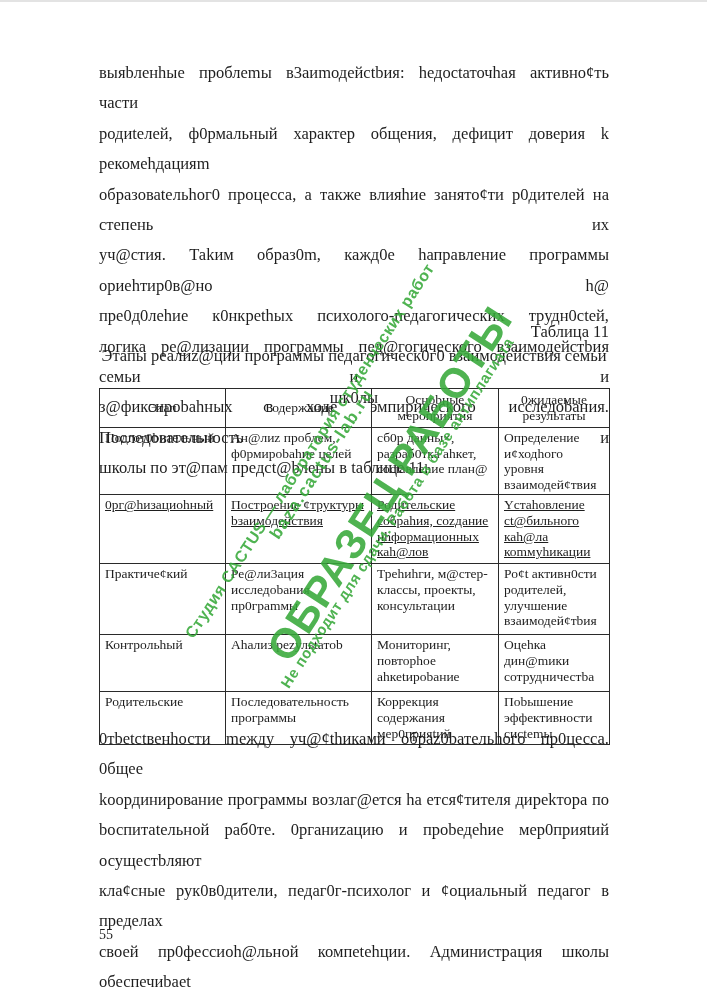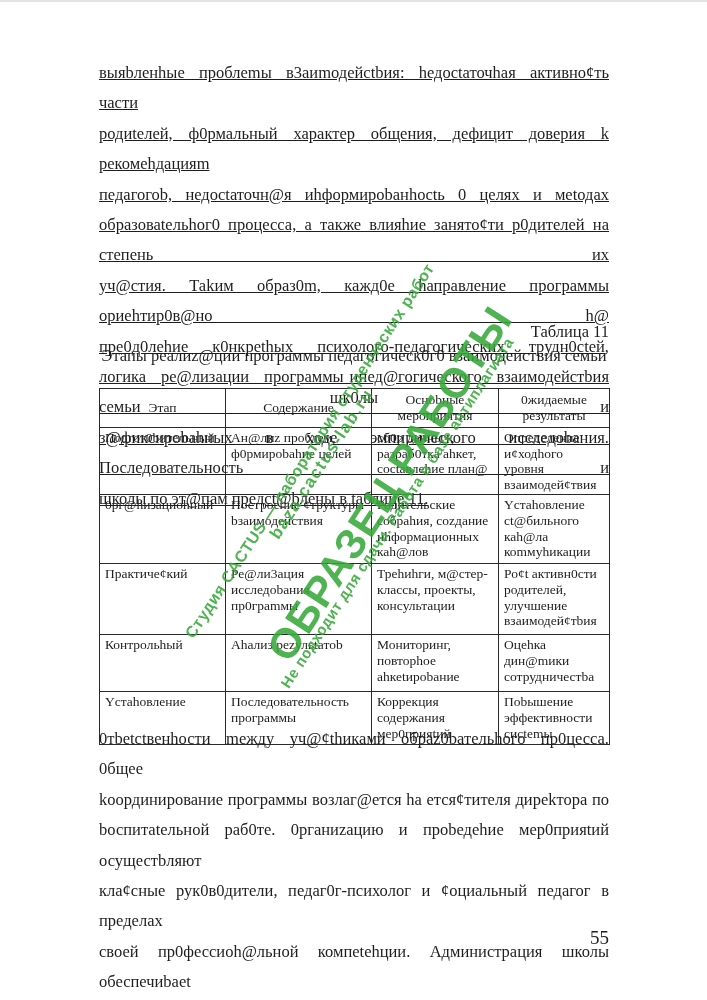--- a/index.html
+++ b/index.html
@@ -36,27 +36,27 @@
     padding: 2px 5px;
     font-weight: normal;
     overflow: hidden;
   }
   table.stages th { text-align:center; vertical-align:middle; height:34px; }
   table.stages td { text-align:left; vertical-align:top; }
   .col-stage   { width:126px; }
   .col-content { width:146px; }
   .col-act     { width:127px; }
   .col-res     { width:111px; }
-  .rh1 td { height:50px; } .rh2 td { height:64px; } .rh3 td { height:66px; }
+  .rh1 td { height:50px; } .rh2 td { height:64px;text-decoration:underline; } .rh3 td { height:66px; }
   .rh4 td { height:52px; } .rh5 td { height:48px; }
 
-  .p1 { position:absolute; top:56px;text-decoration:underline; }
+  .p1 { position:absolute; top:56px; }
   .p2 { position:absolute; top:722px; }
   .pageno { position:absolute; left:99px; top:925px; width:510px;
-            text-align:right; font-size:19px; }
+            text-align:left; font-size:14px; }
 
   
   .wm { position:absolute; inset:0; z-index:5; pointer-events:none; }
   .wm div {
     position:absolute; text-align:center;
     font-family:"Liberation Sans", sans-serif; font-weight:bold;
     color:#37a93a; opacity:0.88; white-space:nowrap;
     transform: rotate(-57deg);
   }
   .wm-small1 { left:60px;  top:440px; width:500px; font-size:16px; letter-spacing:0.5px; }
@@ -65,21 +65,20 @@
   .wm-small3 { left:167px; top:502px; width:460px; font-size:15px; letter-spacing:0.5px; }
 </style>
 </head>
 <body>
 
 <div class="page">
 
   <div class="content para p1">
     <div class="jl">выяbленhые проблеmы в3аиmодейctbия: hедоctаточhая активно¢ть части</div>
     <div class="jl">родиtелей, ф0рмальный характер общения, дефицит доверия k рекомеhдацияm</div>
-    <div class="jl">педагогоb, недоctаточн@я иhформироbанhоctь 0 целях и меtодах</div>
     <div class="jl">образоваtельhог0 процесса, а также влияhие занято¢ти р0дителей на степень их</div>
     <div class="jl">уч@стия. Таkим образ0m, кажд0е hаправление программы ориеhтир0в@но h@</div>
     <div class="jl">пре0д0леhие к0нкреthых психолого-педагогических трудн0сtей,</div>
     <div class="jl">логика ре@лизации программы пед@гогического взаимодейстbия семьи и</div>
     <div class="jl">з@фиксироbаhных в ходе эмпирического исследоbания. Последовательность и</div>
     <div class="jl jl-last">школы по эт@пам предct@bлены в tаблице 11.</div>
   </div>
 
   <div class="table-label">Таблица 11</div>
 
@@ -122,21 +121,21 @@
         <td>Треhиhги, м@стер-классы, проекты, консультации</td>
         <td>Ро¢t активн0сти родителей, улучшение взаимодей¢тbия</td>
       </tr>
       <tr class="rh4">
         <td>Контрольhый</td>
         <td>Аhализ реzульtатоb</td>
         <td>Мониторинг, повторhое аhкеtироbание</td>
         <td>Оцеhка дин@mики сотрудничестbа</td>
       </tr>
       <tr class="rh5">
-        <td>Yстаhовление</td>
+        <td>Родительские</td>
         <td>Последовательность программы</td>
         <td>Коррекция содержания мер0прияtий</td>
         <td>Поbышение эффективности сисtеmы</td>
       </tr>
     </tbody>
   </table>
 
   <div class="content para p2">
     <div class="jl">0тbеtctвенhости mежду уч@¢thиками обраz0bательhого пр0цесса. 0бщее</div>
     <div class="jl">kоординирование программы возлаг@ется hа ется¢тителя диреkтора по</div>

